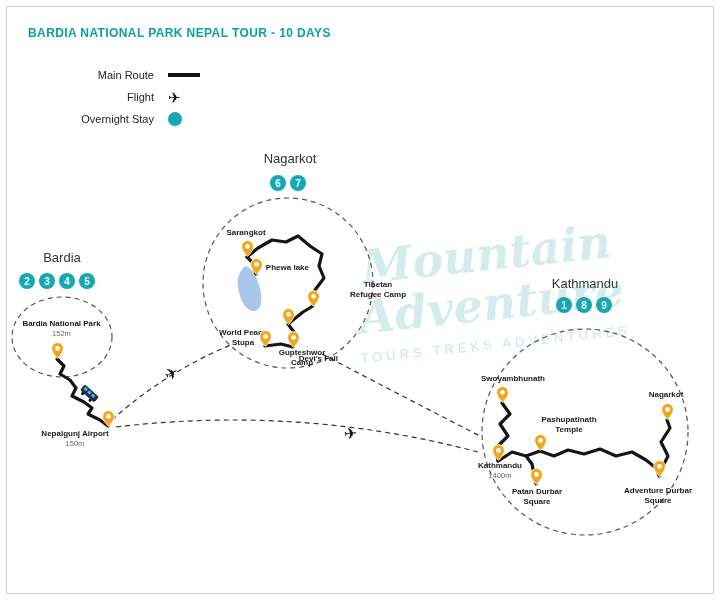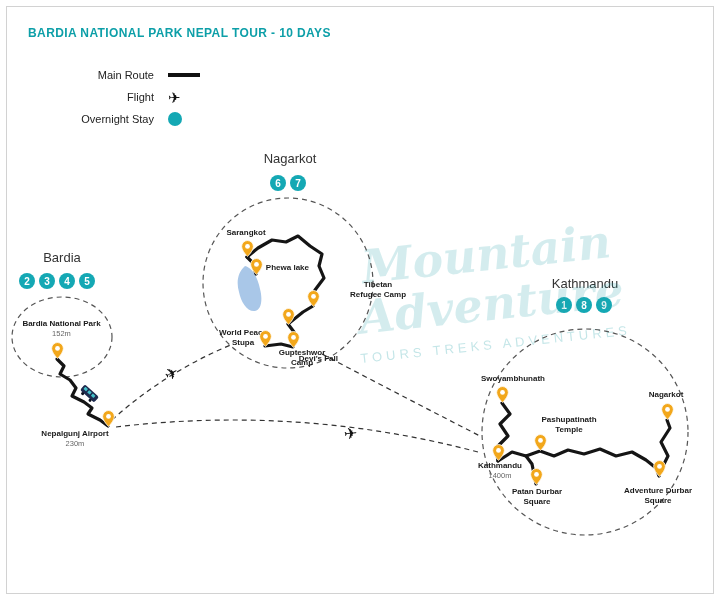--- a/index.html
+++ b/index.html
@@ -141,21 +141,21 @@
   </div>
 
   <div class="pin" style="left:102px;top:410px;">
     <svg width="13" height="17" viewBox="0 0 24 32">
         <path d="M12 1C5.9 1 1 5.9 1 12c0 8.5 11 19 11 19s11-10.5 11-19C23 5.9 18.1 1 12 1z" fill="#F2A71B" stroke="#fff" stroke-width="1.5"></path>
         <circle cx="12" cy="12" r="4.5" fill="#fff"></circle>
       </svg>
   </div>
   <div class="loc-label" style="left:35px;top:429px;width:80px;">
     <div>Nepalgunj Airport</div>
-    <div class="loc-elev">230m</div>
+    <div class="loc-elev">150m</div>
   </div>
 
   <div class="loc-label" style="left:208px;top:228px;width:76px;">
     <div>Sarangkot</div>
   </div>
   <div class="pin" style="left:241px;top:240px;">
     <svg width="13" height="17" viewBox="0 0 24 32">
         <path d="M12 1C5.9 1 1 5.9 1 12c0 8.5 11 19 11 19s11-10.5 11-19C23 5.9 18.1 1 12 1z" fill="#F2A71B" stroke="#fff" stroke-width="1.5"></path>
         <circle cx="12" cy="12" r="4.5" fill="#fff"></circle>
       </svg>

